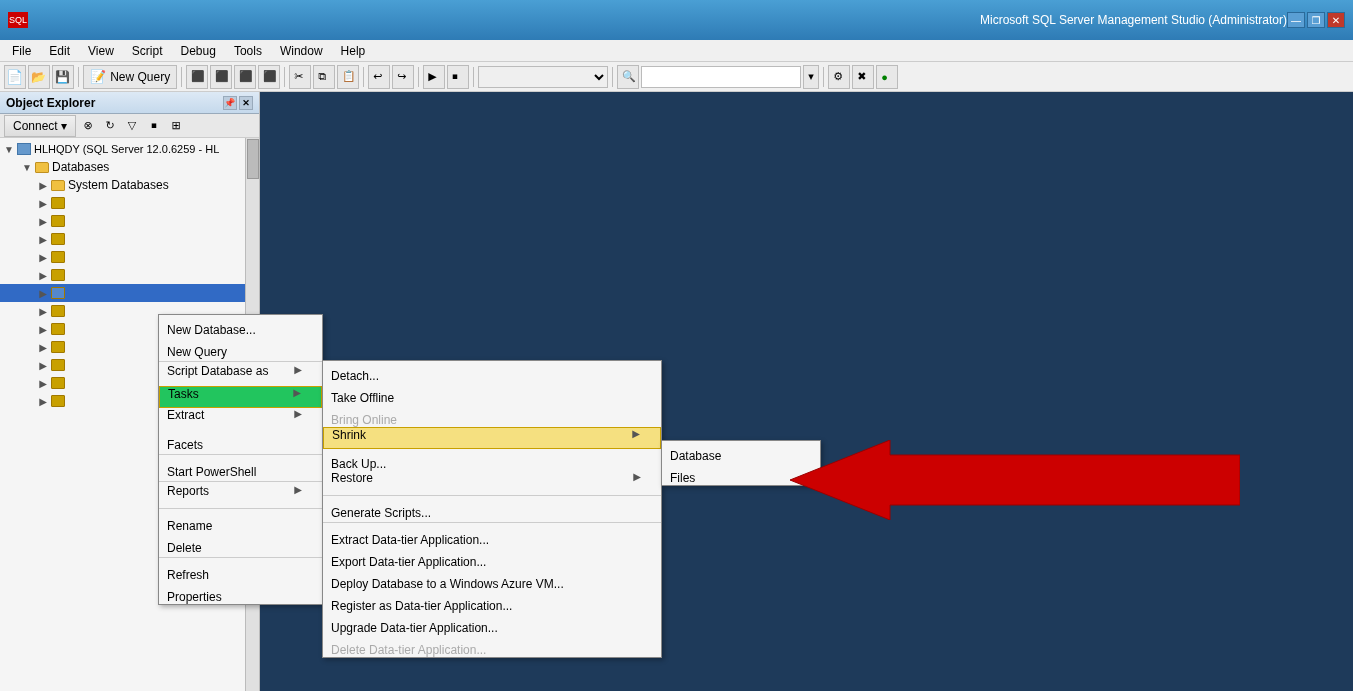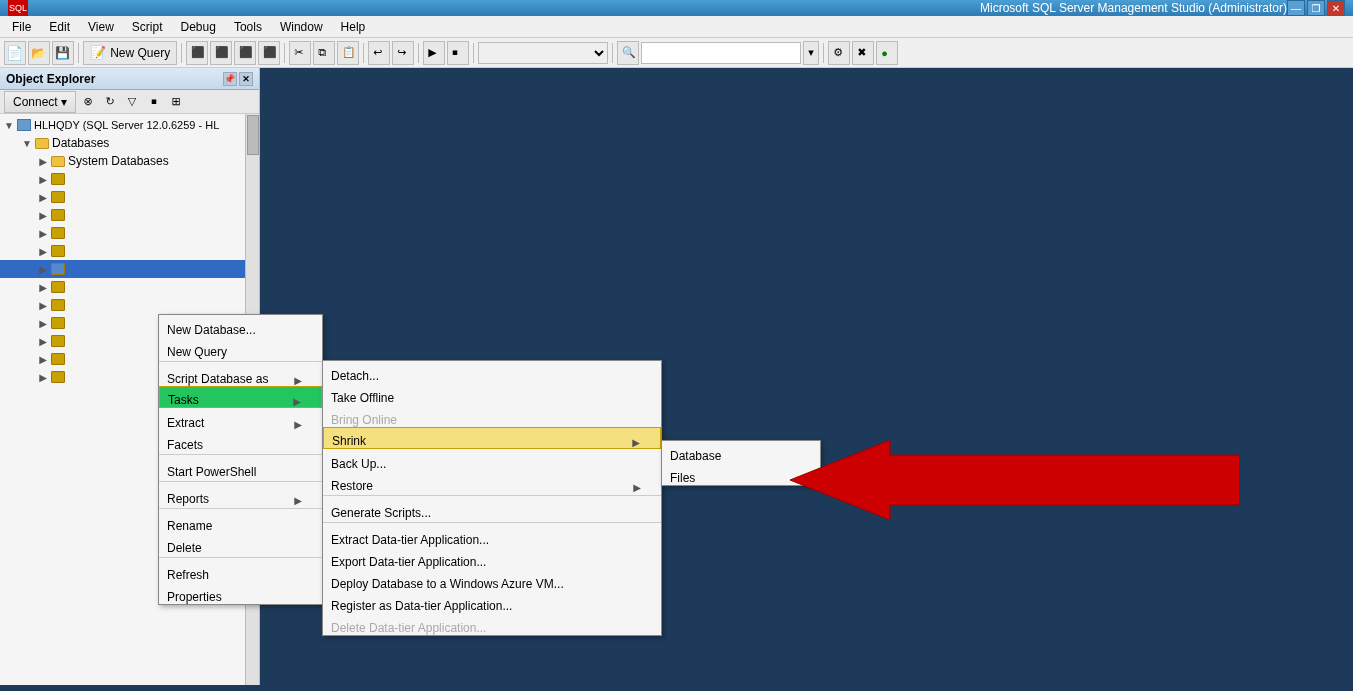--- a/index.html
+++ b/index.html
@@ -8,21 +8,21 @@
       height: 691px;
       background: #1e3a5a;
       font-family: 'Segoe UI', Tahoma, Arial, sans-serif;
       font-size: 12px;
       overflow: hidden;
       position: relative;
     }
 
     
     .title-bar {
-      height: 16px;
+      height: 40px;
       background: linear-gradient(to bottom, #4a9fd4, #2e7bb5);
       display: flex;
       align-items: center;
       justify-content: space-between;
       padding: 0 8px;
       color: white;
       font-size: 12px;
     }
     .title-bar-title {
       flex: 1;
@@ -248,21 +248,21 @@
       display: flex;
       align-items: flex-end;
       font-size: 12px;
       cursor: pointer;
       white-space: nowrap;
     }
     .ctx-item.disabled { color: #aaa; cursor: default; }
     .ctx-item.has-submenu {
       display: flex;
       justify-content: space-between;
-      align-items: flex-end;
+      align-items: flex-start;
     }
     .ctx-separator {
       height: 1px;
       background: #ccc;
       margin: 2px 0;
     }
     .ctx-arrow { font-size: 10px; color: #555; margin-left: 8px; }
     .ctx-item.tasks-active { background: #f5e080; border: 1px solid #c8a000; }
     .ctx-item.shrink-active { background: #f5e080; border: 1px solid #c8a000; }
   </style>
@@ -593,20 +593,23 @@
   </div>
   <div class="ctx-item">
     <span>Export Data-tier Application...</span>
   </div>
   <div class="ctx-item">
     <span>Deploy Database to a Windows Azure VM...</span>
   </div>
   <div class="ctx-item">
     <span>Register as Data-tier Application...</span>
   </div>
+  <div class="ctx-item">
+    <span>Upgrade Data-tier Application...</span>
+  </div>
   <div class="ctx-item disabled">
     <span>Delete Data-tier Application...</span>
   </div>
 </div>
 
 <div class="context-menu" style="left: 661px; top: 440px; width: 110px;">
   <div class="ctx-item">
     <span>Database</span>
   </div>
   <div class="ctx-item">

